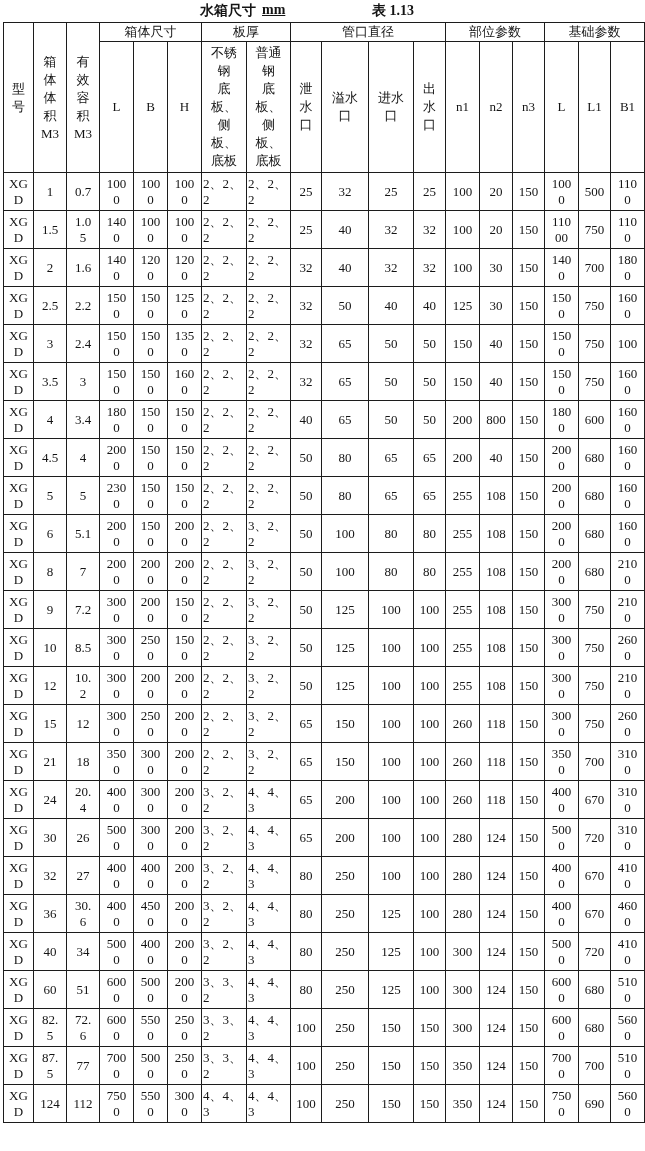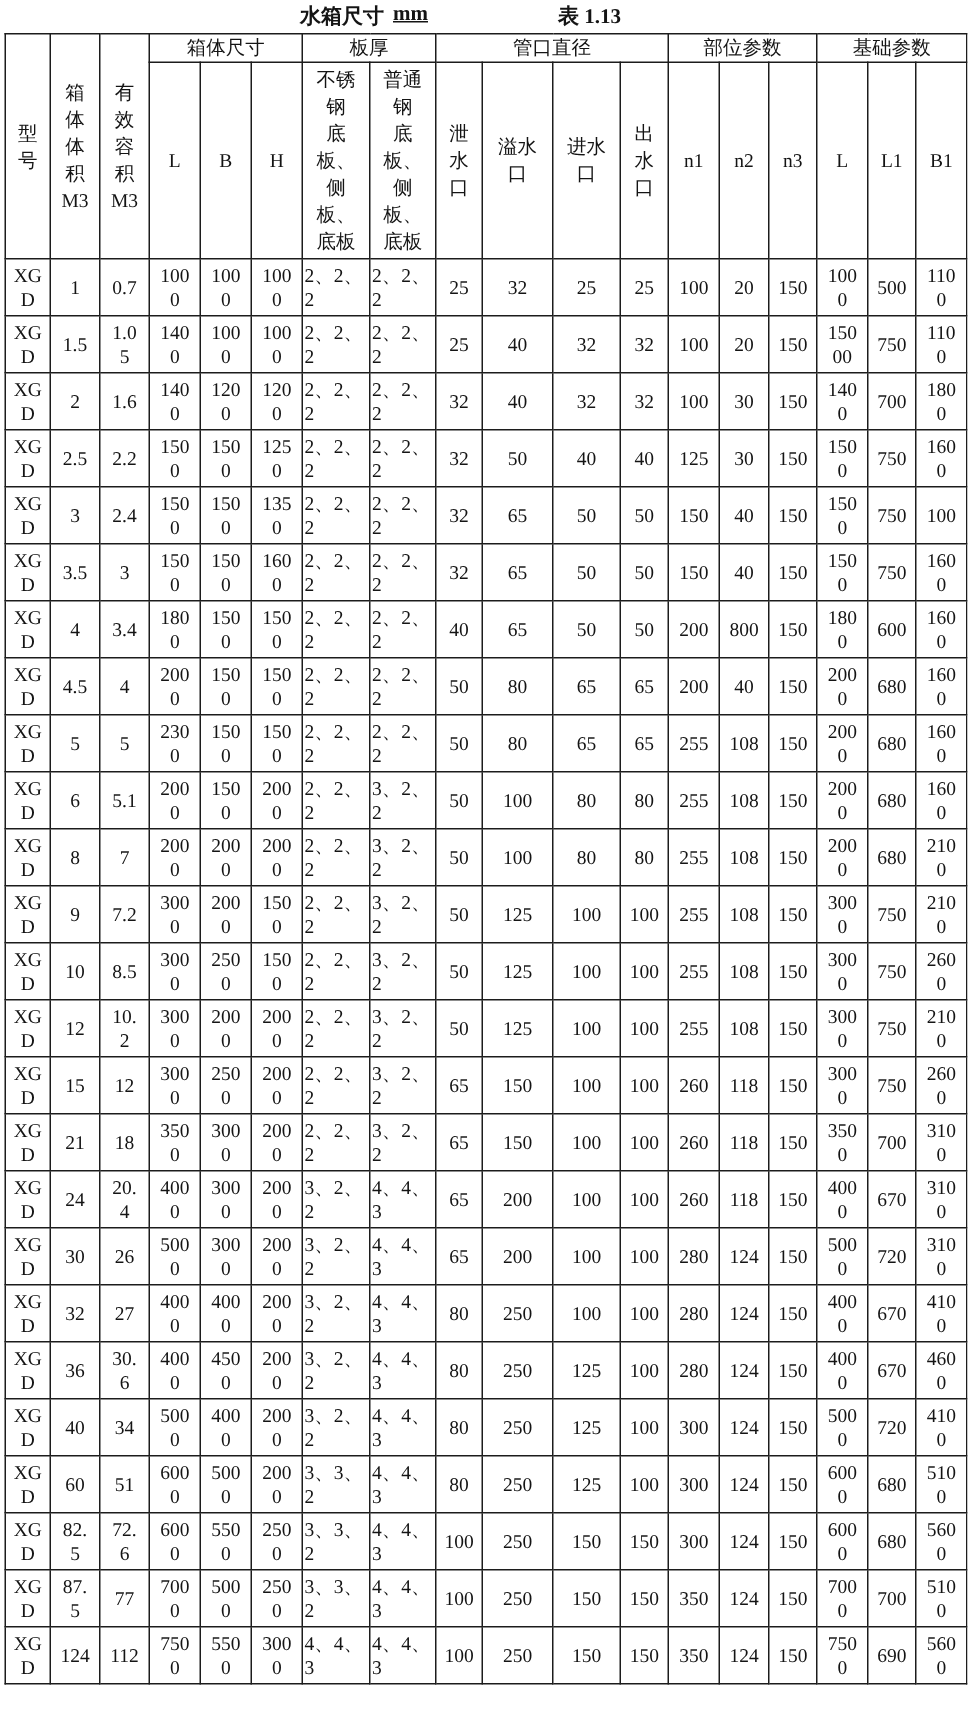--- a/index.html
+++ b/index.html
@@ -144,21 +144,21 @@
         <td><span class="cs">1000</span></td>
         <td><span class="ps">2、2、2</span></td>
         <td><span class="ps">2、2、2</span></td>
         <td><span class="cs">25</span></td>
         <td><span class="cs">40</span></td>
         <td><span class="cs">32</span></td>
         <td><span class="cs">32</span></td>
         <td><span class="cs">100</span></td>
         <td><span class="cs">20</span></td>
         <td><span class="cs">150</span></td>
-        <td><span class="cs">15000</span></td>
+        <td><span class="cs">11000</span></td>
         <td><span class="cs">750</span></td>
         <td><span class="cs">1100</span></td>
       </tr>
       <tr>
         <td><span class="cs">XGD</span></td>
         <td><span class="cs">2</span></td>
         <td><span class="cs">1.6</span></td>
         <td><span class="cs">1400</span></td>
         <td><span class="cs">1200</span></td>
         <td><span class="cs">1200</span></td>

